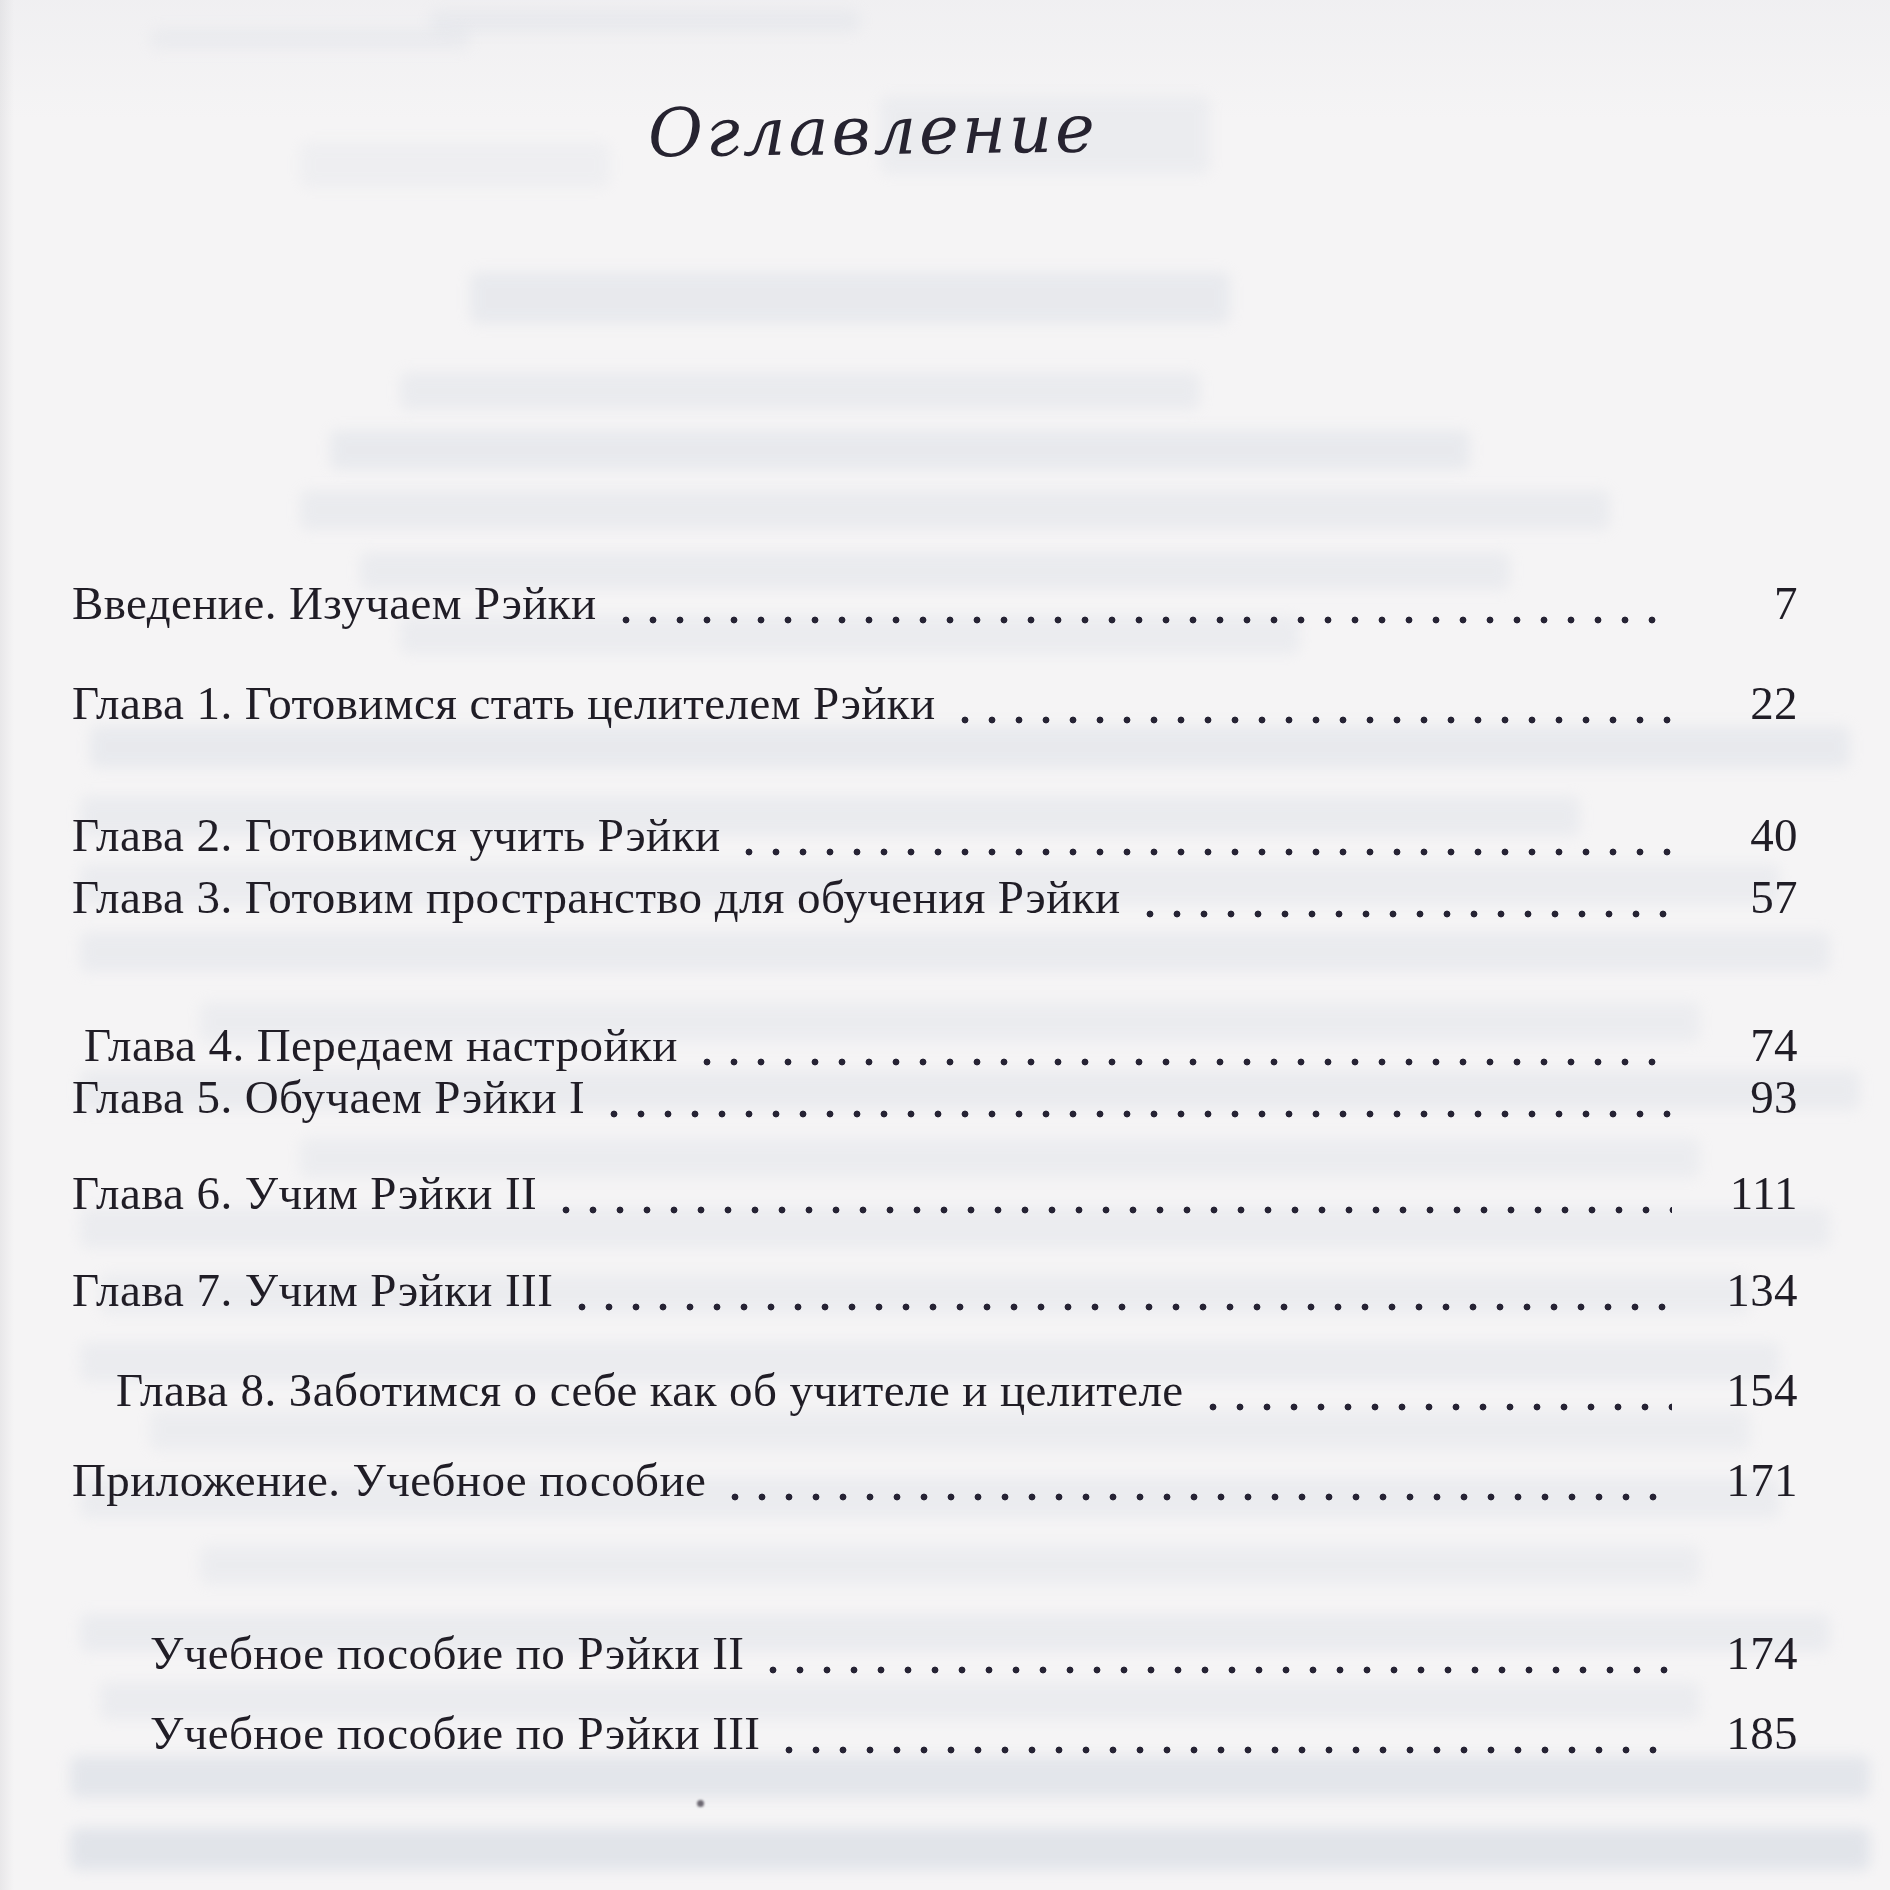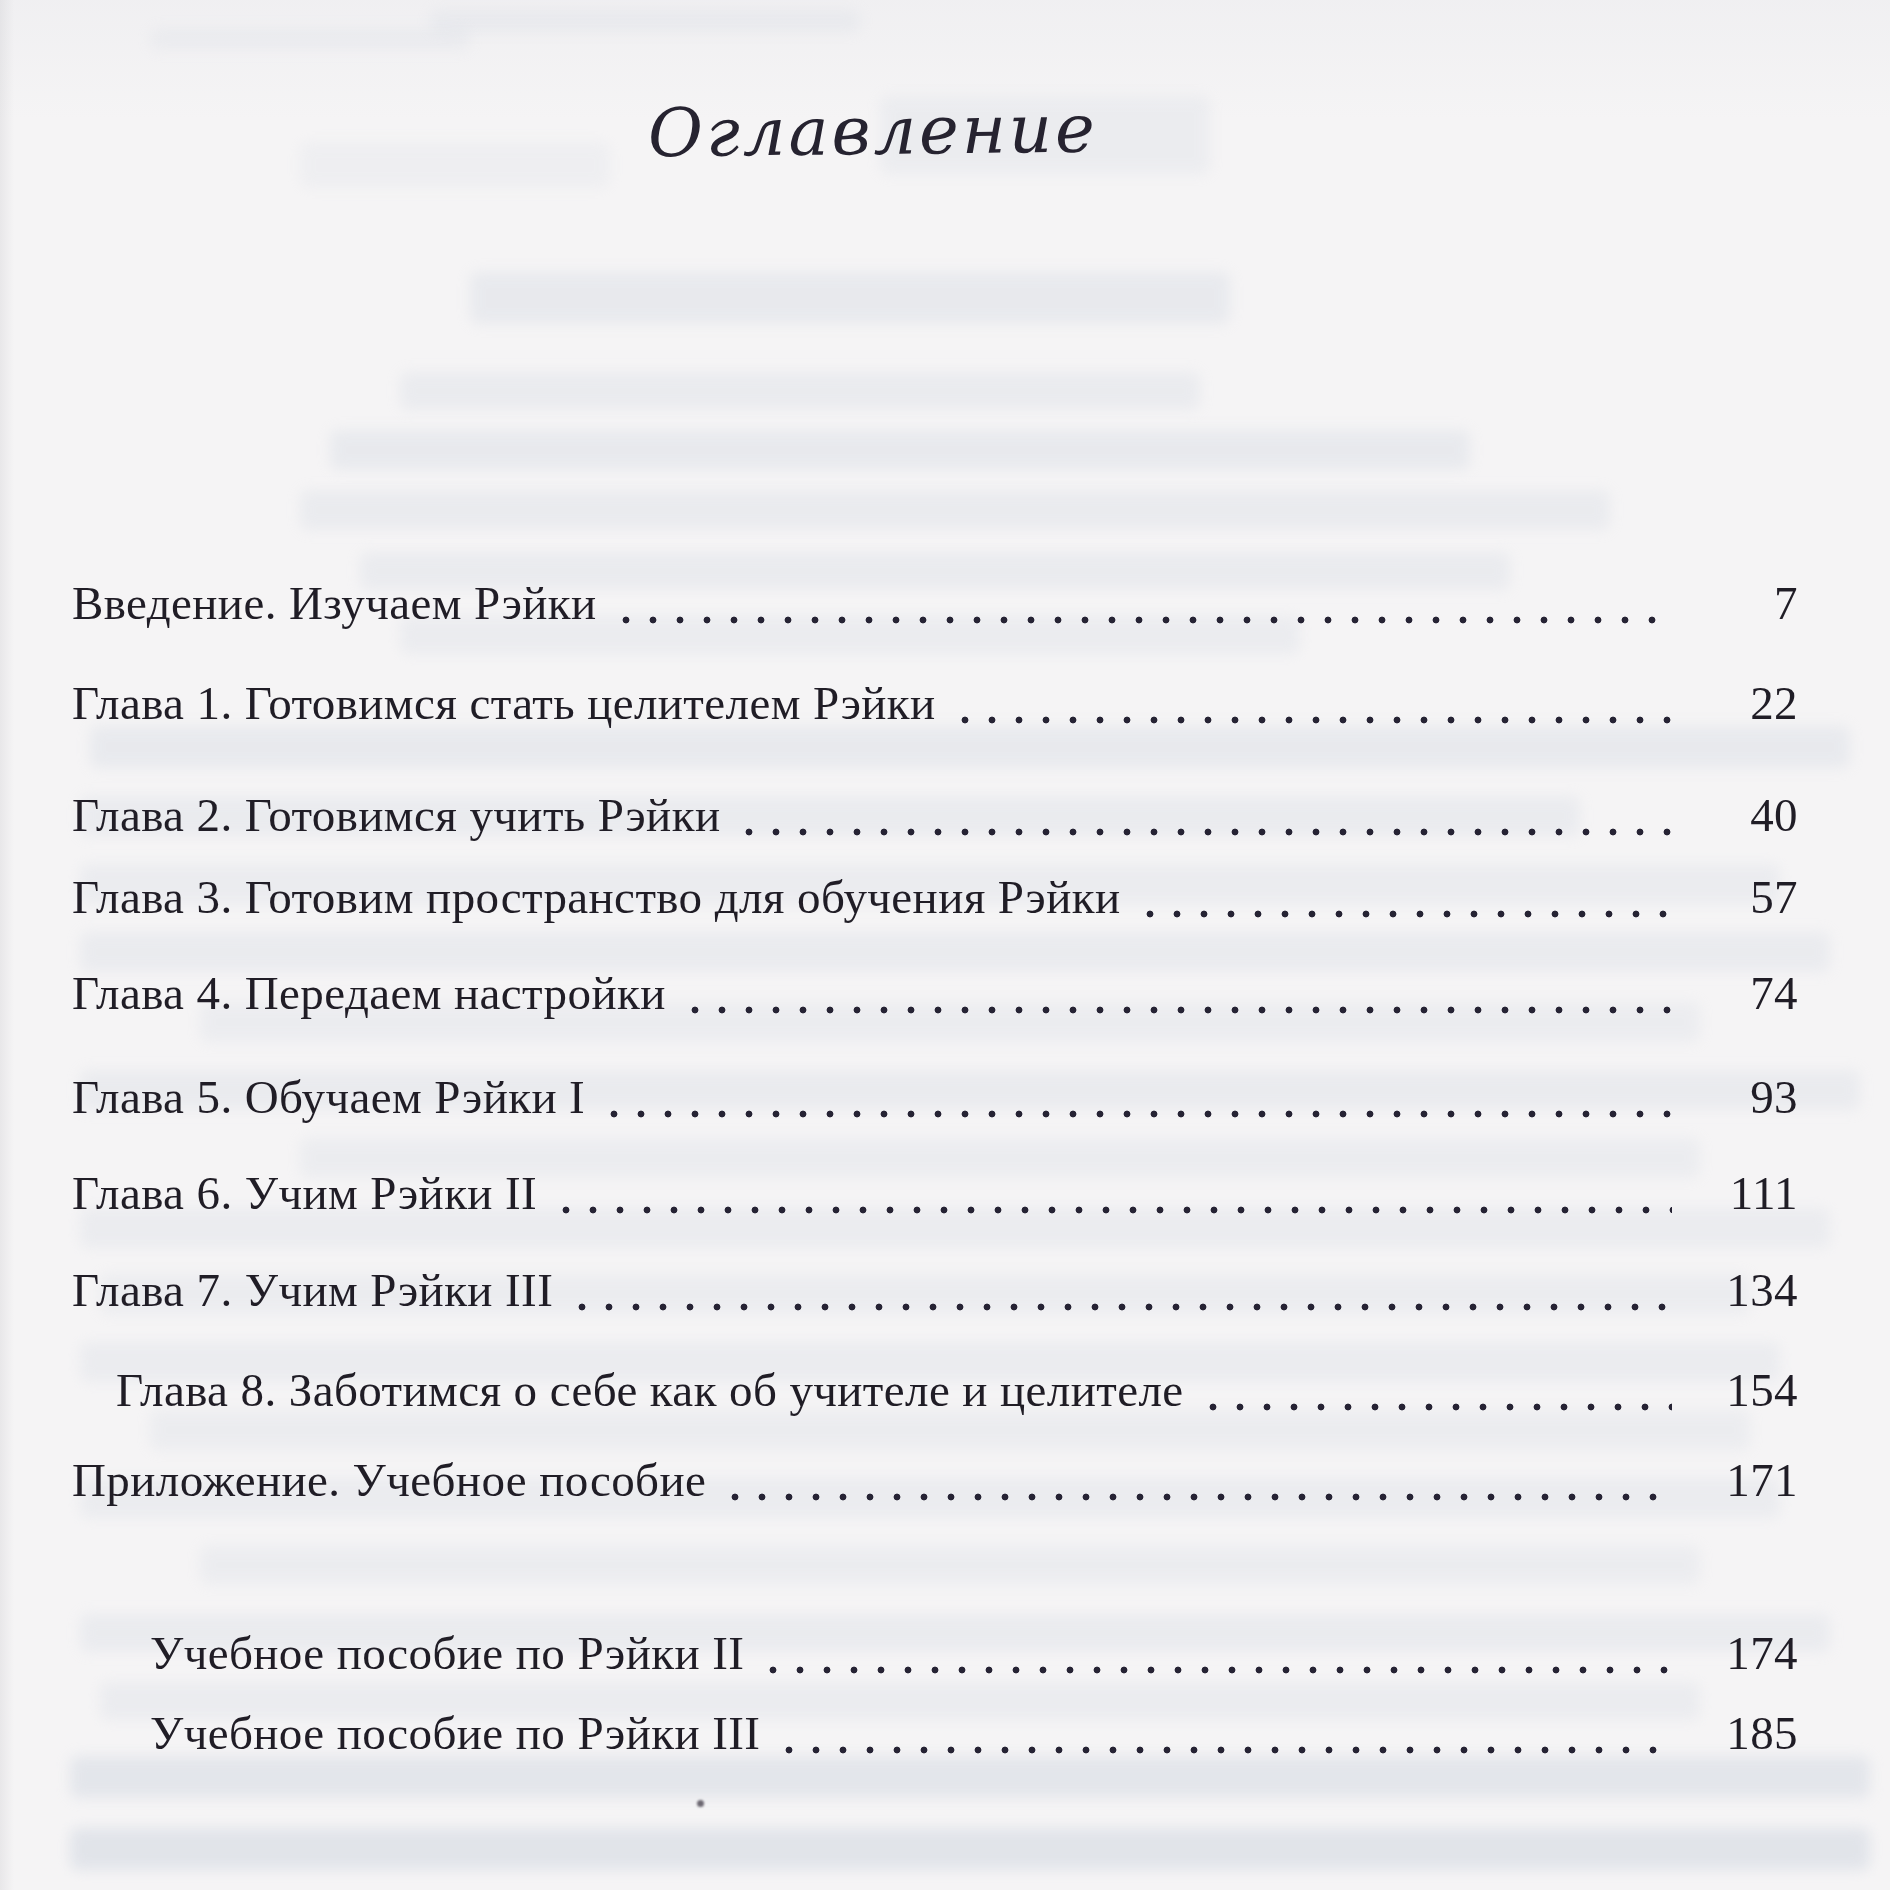--- a/index.html
+++ b/index.html
@@ -120,33 +120,33 @@
     <span class="leader"></span>
     <span class="pagenum">7</span>
   </div>
 
   <div class="row" style="top: 676px;">
     <span class="label">Глава 1. Готовимся стать целителем Рэйки</span>
     <span class="leader"></span>
     <span class="pagenum">22</span>
   </div>
 
-  <div class="row" style="top: 788px;">
+  <div class="row" style="top: 808px;">
     <span class="label">Глава 2. Готовимся учить Рэйки</span>
     <span class="leader"></span>
     <span class="pagenum">40</span>
   </div>
 
   <div class="row" style="top: 870px;">
     <span class="label">Глава 3. Готовим пространство для обучения Рэйки</span>
     <span class="leader"></span>
     <span class="pagenum">57</span>
   </div>
 
-  <div class="row" style="top: 966px;">
+  <div class="row" style="top: 1018px; margin-left: 12px;">
     <span class="label">Глава 4. Передаем настройки</span>
     <span class="leader"></span>
     <span class="pagenum">74</span>
   </div>
 
   <div class="row" style="top: 1070px;">
     <span class="label">Глава 5. Обучаем Рэйки I</span>
     <span class="leader"></span>
     <span class="pagenum">93</span>
   </div>

